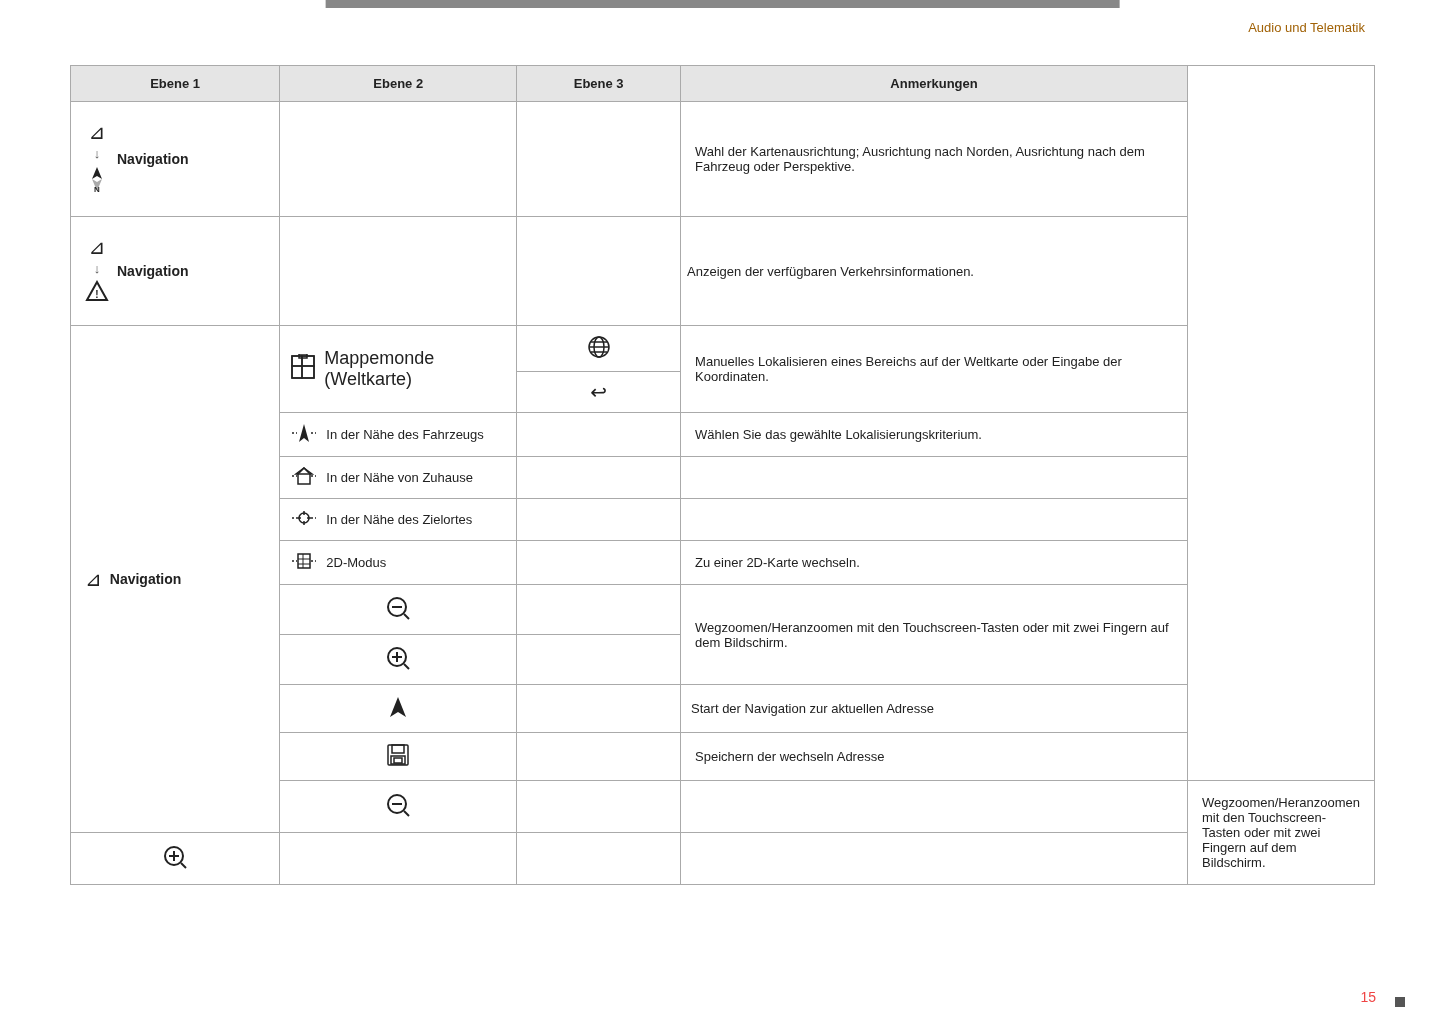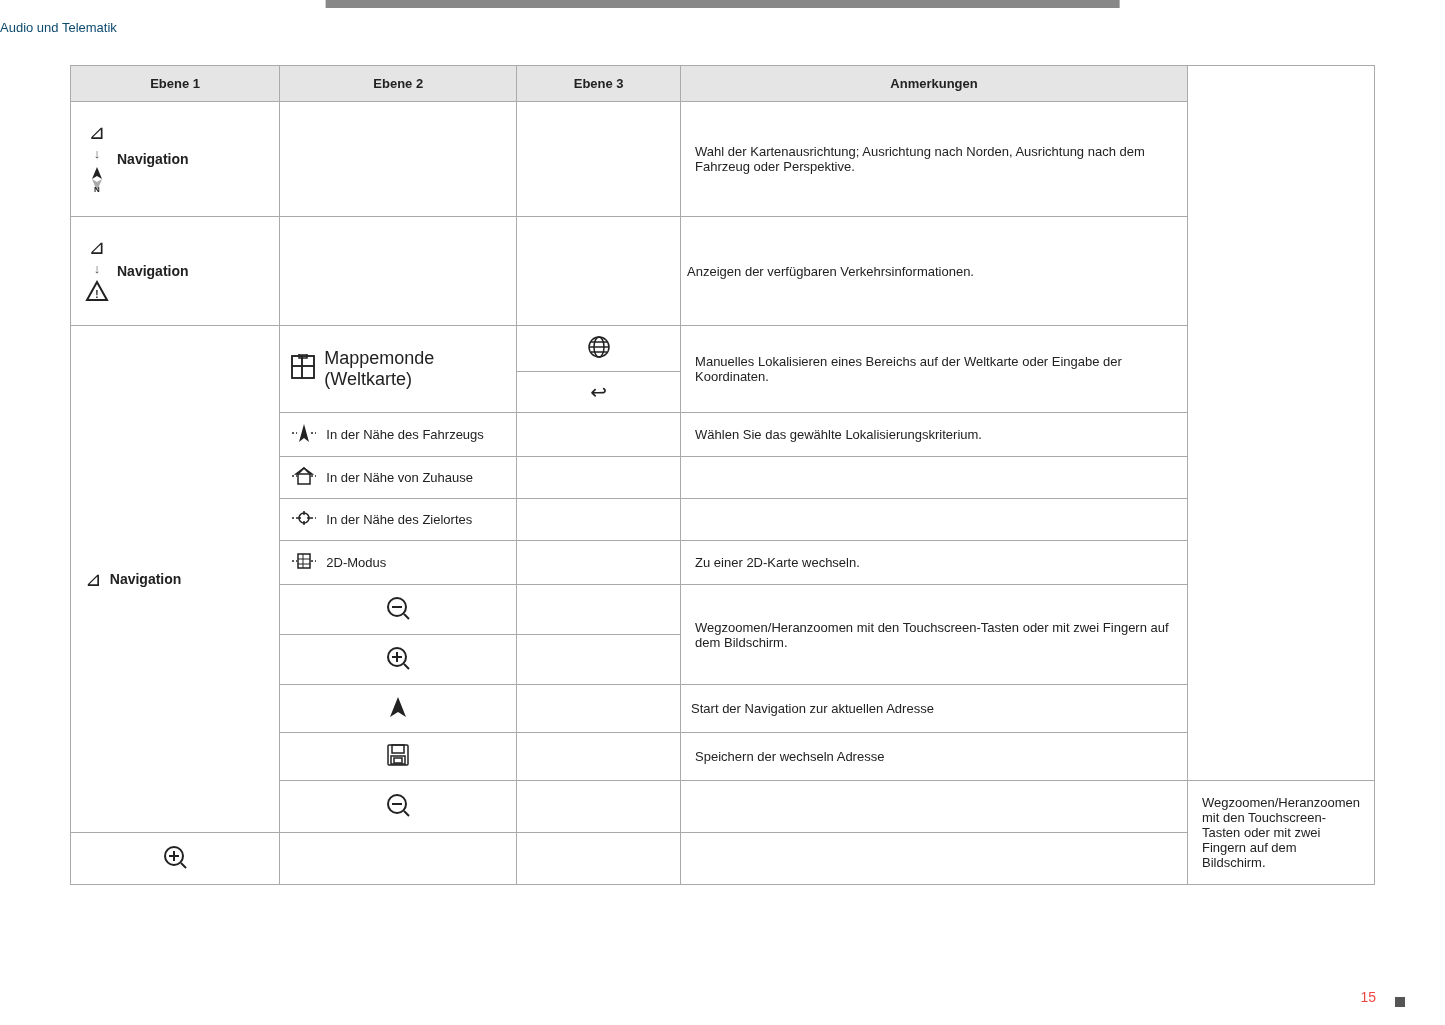--- a/index.html
+++ b/index.html
@@ -18,24 +18,24 @@
       background: #888;
       width: 55%;
       margin: 0 auto 0 auto;
       position: absolute;
       top: 0;
       left: 50%;
       transform: translateX(-50%);
     }
 
     .page-header {
-      text-align: left;
+      text-align: right;
       padding: 20px 80px 10px 0;
       font-size: 13px;
-      color: #0c4a6e;
+      color: #a16207;
     }
 
     .main-content {
       padding: 20px 70px 30px 70px;
     }
 
     table {
       width: 100%;
       border-collapse: collapse;
       border: 1px solid #aaa;

